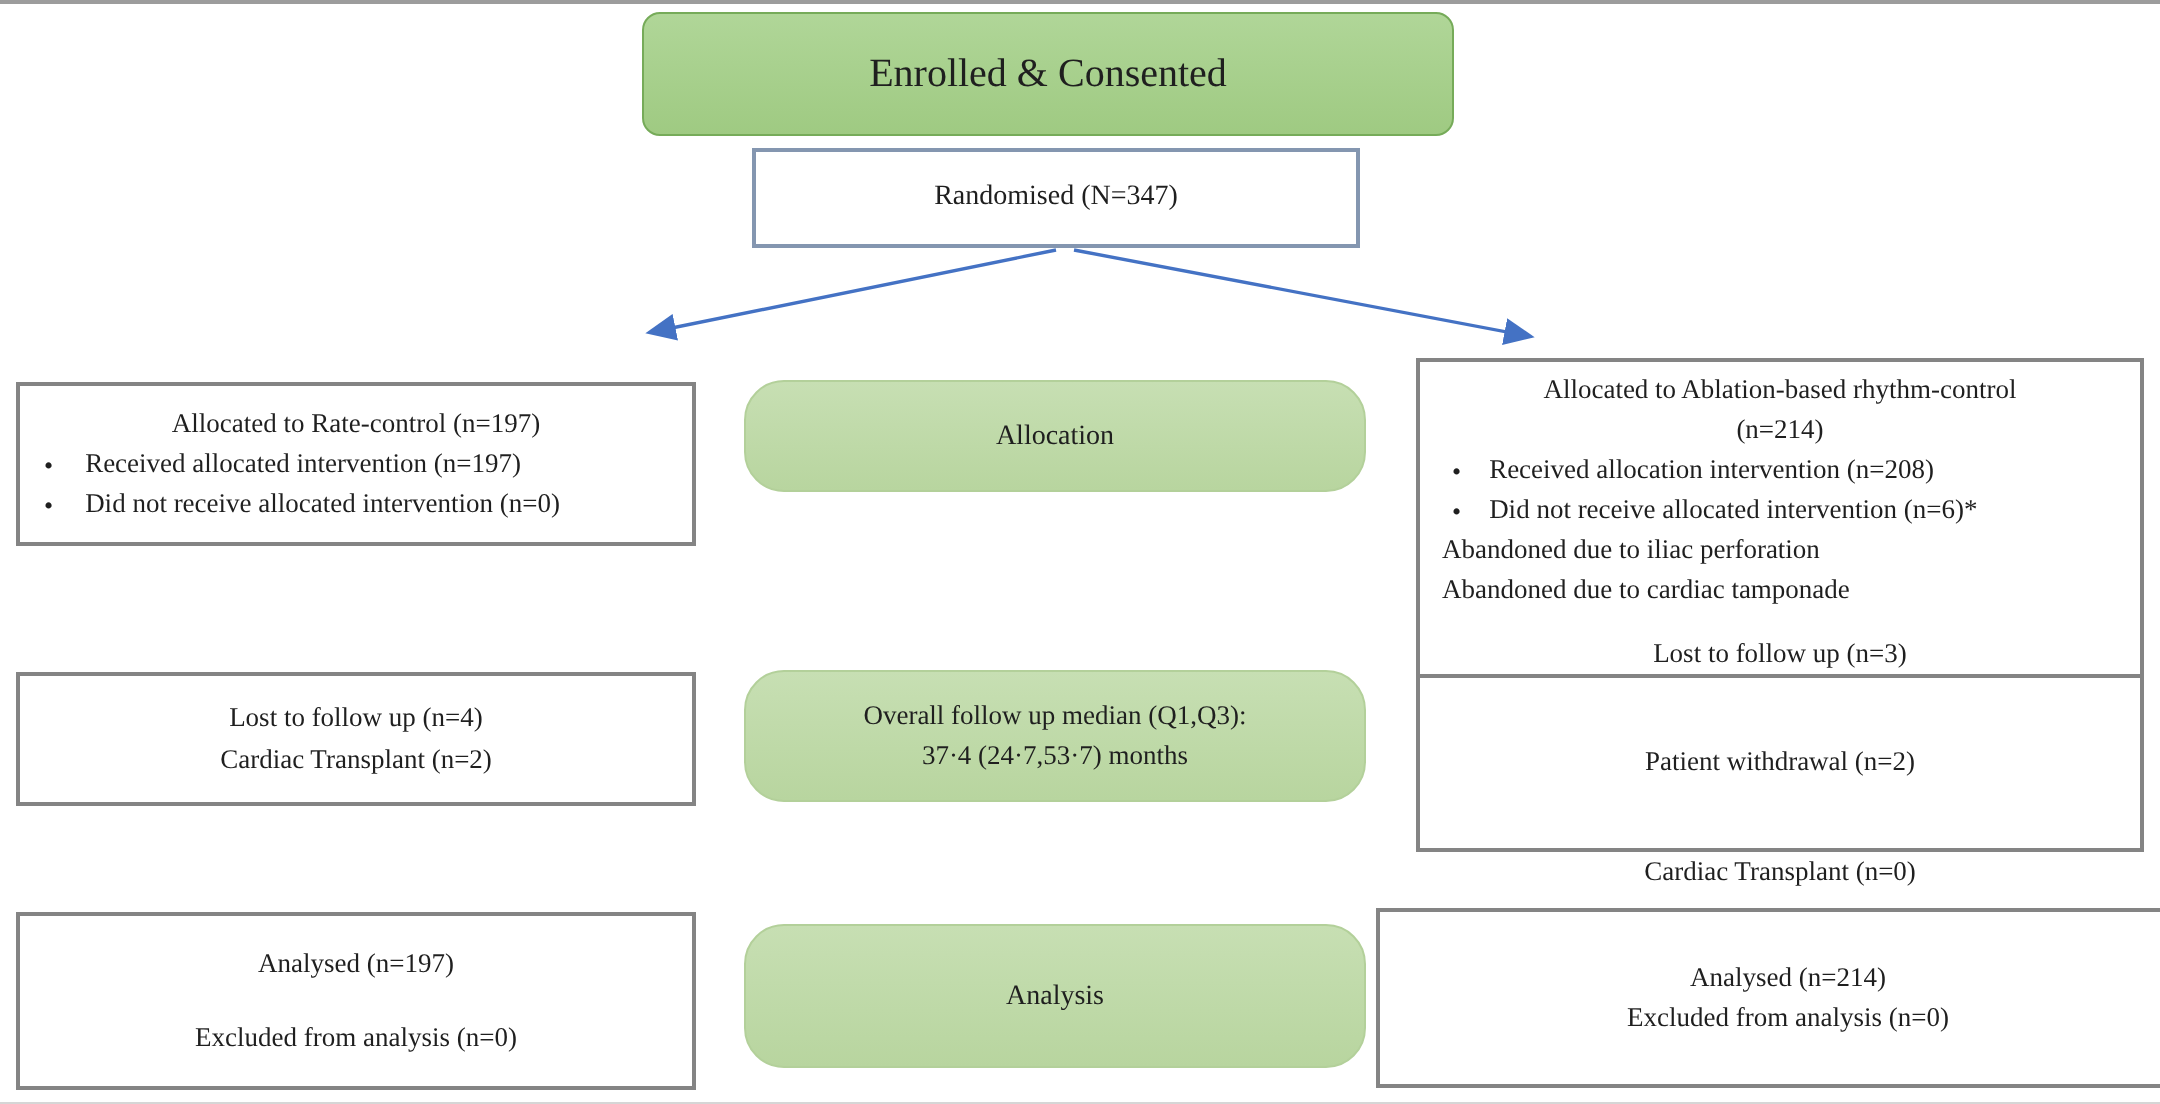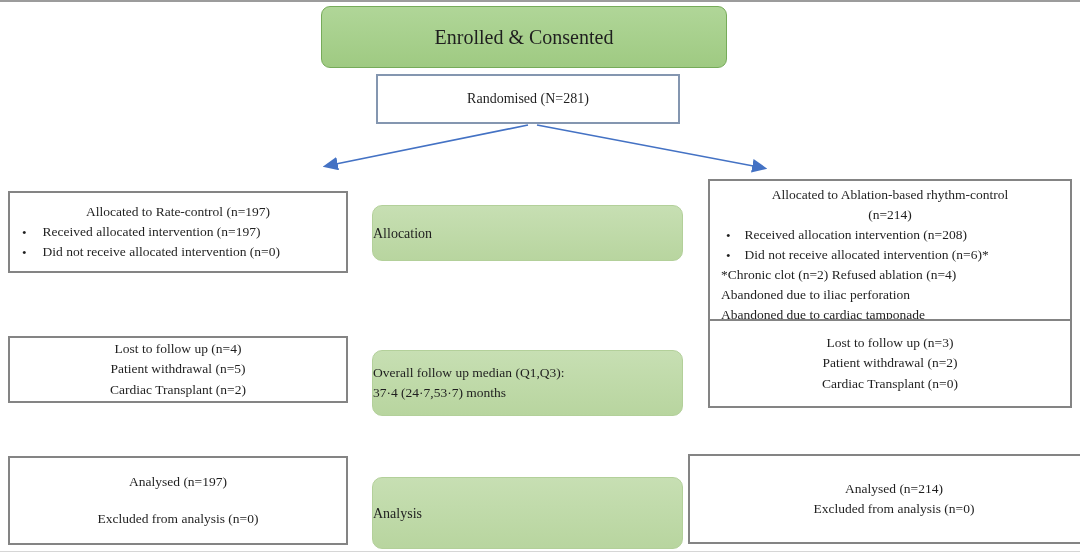--- a/index.html
+++ b/index.html
@@ -11,41 +11,41 @@
   }
   .box{position:absolute;box-sizing:border-box;display:flex;flex-direction:column;justify-content:center;}
   .white{background:#ffffff;border:2px solid #848484;text-align:center;font-size:13.5px;line-height:1.5;}
   .blue-border{background:#ffffff;border:2px solid #8496b0;text-align:center;font-size:14px;}
   .green-dark{
     background:linear-gradient(180deg,#b0d698 0%,#9fca82 100%);
     border:1px solid #76ab59;border-radius:9px;text-align:center;font-size:20px;
   }
   .green-light{
     background:linear-gradient(180deg,#c7dfb3 0%,#b8d59f 100%);
-    border:1px solid #b3d09a;border-radius:10px;text-align:left;font-size:13.5px;line-height:1.5;margin-top:15px;
+    border:1px solid #b3d09a;border-radius:20px;text-align:center;font-size:13.5px;line-height:1.5;
   }
   .line{display:block;}
   .bullets{text-align:left;}
   .bullet-item{display:flex;align-items:flex-end;text-align:left;}
   .bullet-item::before{content:"•";flex:0 0 auto;margin:0 14px 0 10px;font-size:13px;}
   .note-line{text-align:left;padding-left:5px;}
   .alloc-left .bullet-item::before{margin:0 16px 0 8px;}
   svg.arrows{position:absolute;left:0;top:0;pointer-events:none;}
 </style>
 </head>
 <body>
 
 <div class="canvas">
 
   <div class="box green-dark" style="left:321px;top:4px;width:406px;height:62px;">
     <span class="line">Enrolled &amp; Consented</span>
   </div>
 
   <div class="box blue-border" style="left:376px;top:72px;width:304px;height:50px;">
-    <span class="line">Randomised (N=281)</span>
+    <span class="line">Randomised (N=347)</span>
   </div>
 
   <svg class="arrows" width="1080" height="552" viewBox="0 0 1080 552">
     <defs>
       <marker id="ah" markerWidth="9" markerHeight="8" refX="7" refY="4" orient="auto">
         <path d="M0,0 L9,4 L0,8 z" fill="#4472c4"></path>
       </marker>
     </defs>
     <line x1="528" y1="123" x2="326" y2="164" stroke="#4472c4" stroke-width="1.7" marker-end="url(#ah)"></line>
     <line x1="537" y1="123" x2="764" y2="166" stroke="#4472c4" stroke-width="1.7" marker-end="url(#ah)"></line>
@@ -71,37 +71,35 @@
     <span class="line">Allocated to Ablation-based rhythm-control</span>
     <span class="line">(n=214)</span>
     <div class="bullets">
       <div class="bullet-item">
         <span>Received allocation intervention (n=208)</span>
       </div>
       <div class="bullet-item">
         <span>Did not receive allocated intervention (n=6)*</span>
       </div>
     </div>
-    <span class="line note-line">*Chronic clot (n=2) Refused ablation (n=4)</span>
     <span class="line note-line">Abandoned due to iliac  perforation</span>
     <span class="line note-line">Abandoned due to cardiac tamponade</span>
   </div>
 
   <div class="box white" style="left:8px;top:334px;width:340px;height:67px;">
     <span class="line">Lost to follow up (n=4)</span>
-    <span class="line">Patient withdrawal  (n=5)</span>
     <span class="line">Cardiac Transplant (n=2)</span>
   </div>
 
   <div class="box green-light" style="left:372px;top:333px;width:311px;height:66px;">
     <span class="line">Overall follow up median (Q1,Q3):</span>
     <span class="line">37·4 (24·7,53·7)  months</span>
   </div>
 
-  <div class="box white" style="left:708px;top:317px;width:364px;height:89px;">
+  <div class="box white" style="left:708px;top:335px;width:364px;height:89px;gap:34px;">
     <span class="line">Lost to follow up (n=3)</span>
     <span class="line">Patient withdrawal  (n=2)</span>
     <span class="line">Cardiac Transplant (n=0)</span>
   </div>
 
   <div class="box white" style="left:8px;top:454px;width:340px;height:89px;gap:16px;">
     <span class="line">Analysed (n=197)</span>
     <span class="line">Excluded from analysis (n=0)</span>
   </div>
 

